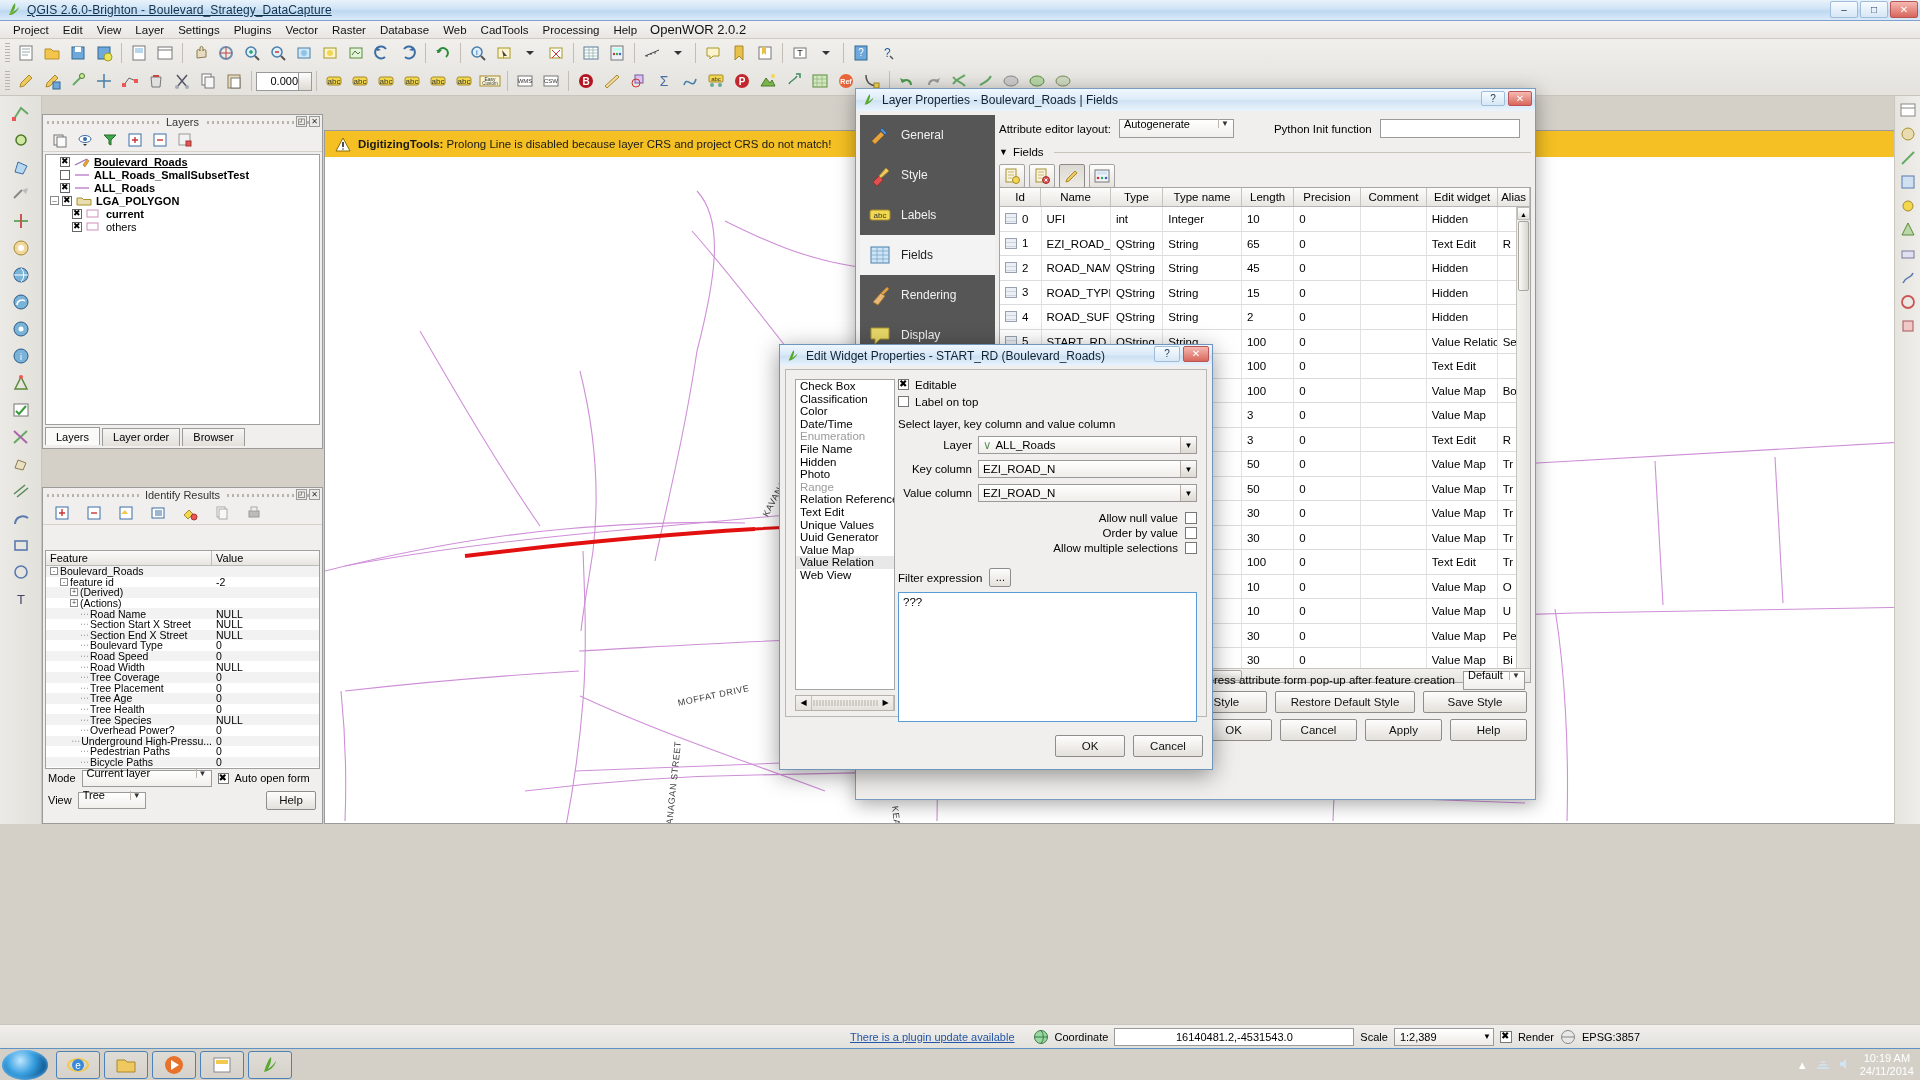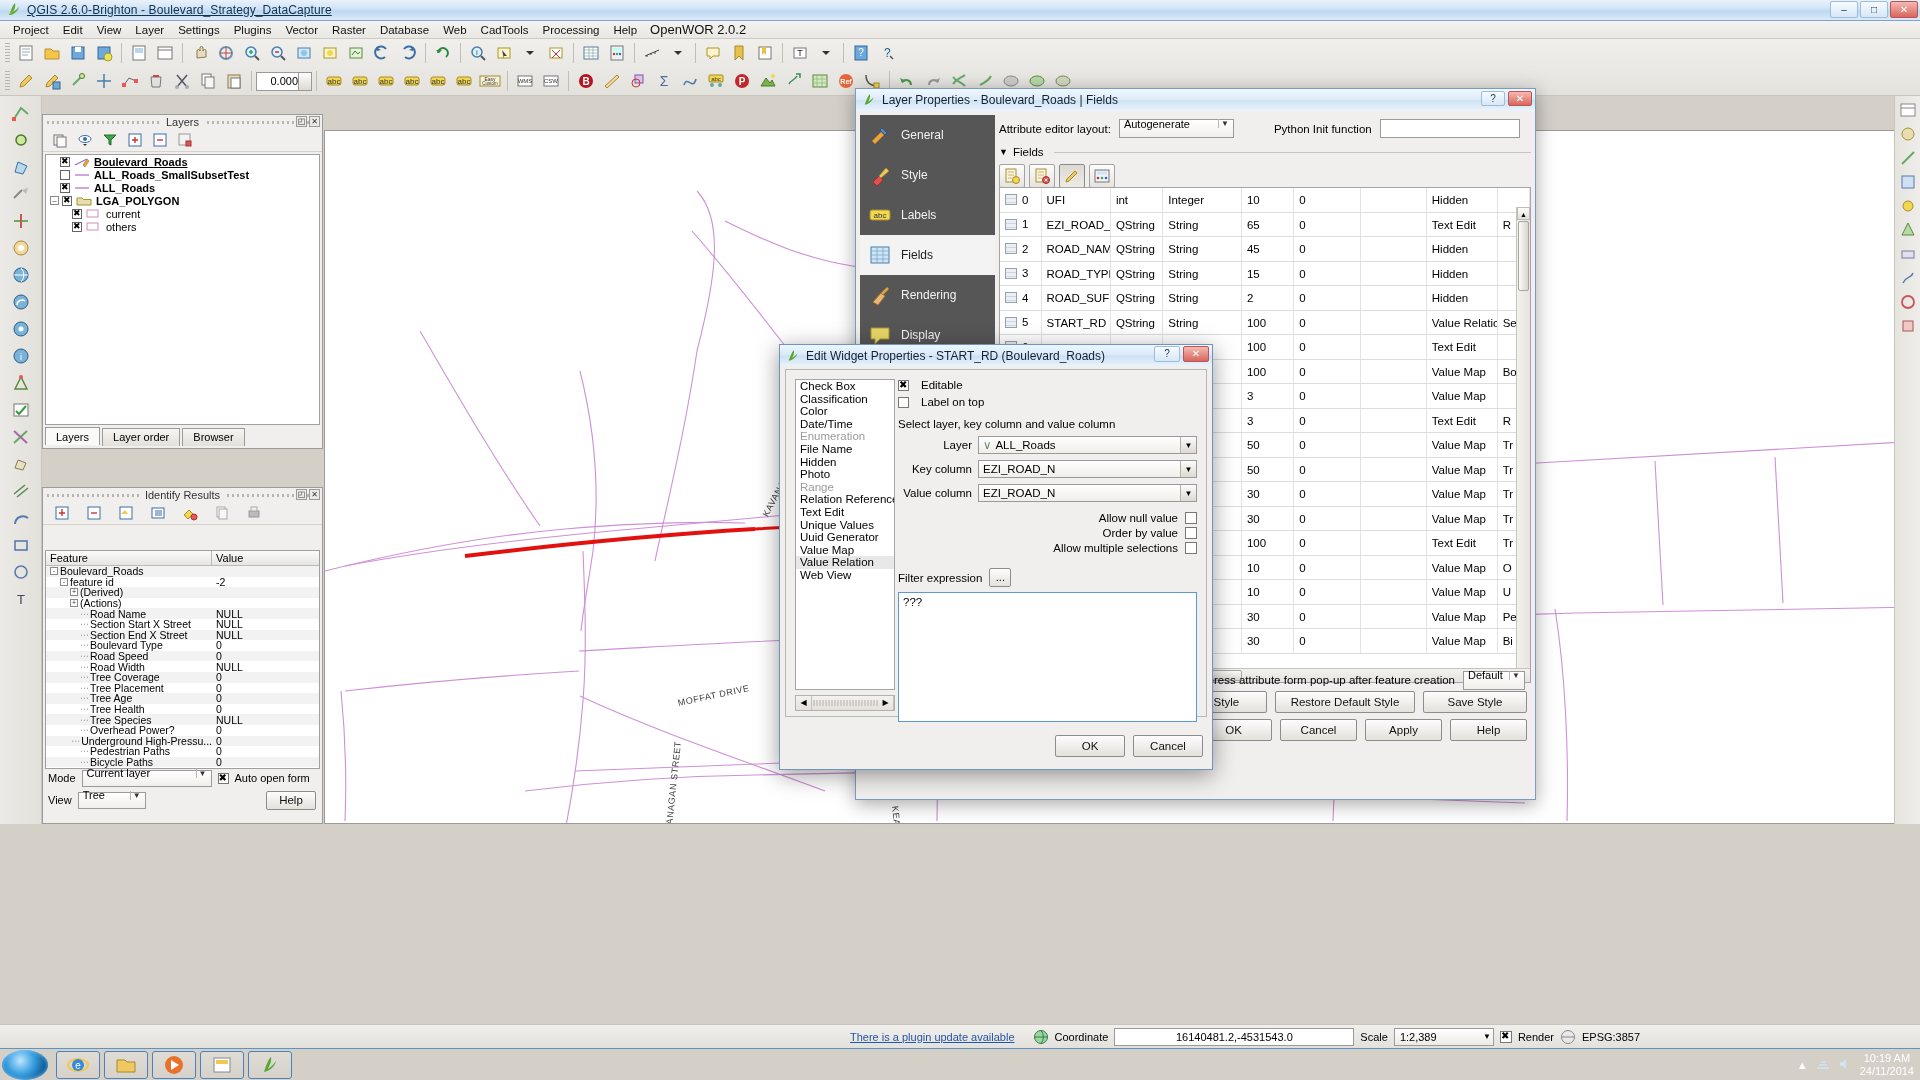--- a/index.html
+++ b/index.html
@@ -208,21 +208,21 @@
     background:linear-gradient(180deg,#eef7ff 0%, #d9e9f8 48%, #cbe0f2 52%, #e9f3fd 100%);
     display:flex; align-items:center; padding-left:6px; font-size:12px; color:#123; position:relative;}
   .ew-body{ position:absolute; left:5px; right:5px; top:24px; bottom:52px;
     background:#f0efed; border:1px solid #b9b7b2;}
   .ew-list{ position:absolute; left:9px; top:9px; width:100px; bottom:26px;
     background:#fff; border:1px solid #a5a5a5; overflow:hidden;}
   .ew-li{ height:12.6px; font-size:11.5px; padding-left:4px; line-height:12.6px; white-space:nowrap;}
   .ew-li.dim{ color:#9b9b9b;}
   .ew-li.sel{ background:#e8e8e8;}
   .ew-right{ position:absolute; left:112px; right:9px; top:9px; bottom:9px;}
-  .chkrow{ display:flex; align-items:center; gap:12px; font-size:11.5px; margin-bottom:5px;}
+  .chkrow{ display:flex; gap:6px; font-size:11.5px; margin-bottom:5px;}
   .chk{ width:11px;height:11px;border:1px solid #777;background:#fff;position:relative;flex:none;}
   .chk.on:after{ content:"✖"; position:absolute; left:0; top:-2px; font-size:10px; color:#000;}
   .ew-lbl{ font-size:11.5px; margin:10px 0 6px 0;}
   .ew-frow{ display:flex; align-items:center; gap:6px; margin-bottom:6px; font-size:11.5px;}
   .ew-frow label{ width:74px; text-align:right;}
   .ew-combo{ flex:1; height:18px; border:1px solid #9a9a9a;
     background:linear-gradient(180deg,#fff,#f0eeea); display:flex; align-items:center; padding-left:4px;
     font-size:11.5px; position:relative;}
   .ew-combo .arw{ position:absolute; right:0; top:0; bottom:0; width:16px;
     background:linear-gradient(180deg,#fcfcfb,#ddd9d2); border-left:1px solid #b5b1aa;
@@ -908,21 +908,21 @@
         </span>
       <span class="nm">LGA_POLYGON</span>
     </div>
     <div class="tree-row indent1">
       <span class="cb on"></span>
       <span class="sym">
           <svg width="14" height="9">
             <rect x="1" y="1" width="11" height="7" fill="#fff" stroke="#d08fb8"></rect>
           </svg>
         </span>
-      <span class="nm" style="font-weight:normal">current</span>
+      <span class="nm" style="font-weight:bold">current</span>
     </div>
     <div class="tree-row indent1">
       <span class="cb on"></span>
       <span class="sym">
           <svg width="14" height="9">
             <rect x="1" y="1" width="11" height="7" fill="#fff" stroke="#d08fb8"></rect>
           </svg>
         </span>
       <span class="nm" style="font-weight:normal">others</span>
     </div>
@@ -1172,20 +1172,30 @@
       <div class="combo" style="width:68px">
         <span>Tree</span>
         <span class="arw">▼</span>
       </div>
       <div class="btn" style="width:50px;height:19px;margin-left:auto;margin-right:6px">Help</div>
     </div>
   </div>
 </div>
 
 <div id="canvas">
+  <div id="warnbar">
+    <span class="wicon">
+      <svg width="16" height="15">
+          <path d="M8 1l7 13H1z" fill="#fff" stroke="#8a6a00"></path>
+          <path d="M8 5v5M8 11.5v1" stroke="#000" stroke-width="1.4"></path>
+        </svg>
+    </span>
+    <b>DigitizingTools:</b>&nbsp;<span>Prolong Line is disabled because layer CRS and project CRS do not match!</span>
+    <span class="wclose">✕</span>
+  </div>
 
   <svg id="map-svg" width="1596" height="694" style="position:absolute;left:0;top:0">
     <g stroke="#cf8fd8" stroke-width="1.1" fill="none">
       <path d="M400 90 C 480 130, 560 160, 700 120"></path>
       <path d="M700 120 C 760 100, 800 80, 860 60"></path>
       <path d="M372 60 C 400 90, 390 150, 372 220"></path>
       <path d="M372 220 C 360 300, 345 360, 330 430"></path>
       <path d="M367 100 C 420 160, 470 230, 520 290"></path>
       <path d="M520 290 C 560 340, 590 380, 610 420"></path>
       <path d="M255 240 C 270 300, 275 360, 268 420"></path>
@@ -1437,20 +1447,31 @@
             <rect x="1" y="2" width="14" height="12" fill="#f0f3f7" stroke="#777"></rect>
             <rect x="3" y="3.5" width="10" height="3" fill="#cfe4f5"></rect>
             <circle cx="4" cy="10" r="1.3" fill="#c33"></circle>
             <circle cx="8" cy="10" r="1.3" fill="#3a6"></circle>
             <circle cx="12" cy="10" r="1.3" fill="#36c"></circle>
           </svg>
         </div>
     </div>
 
     <div class="fgrid">
+      <div class="fg-head">
+        <div class="c-id" style="display:block!important;text-align:center">Id</div>
+        <div class="c-name">Name</div>
+        <div class="c-type">Type</div>
+        <div class="c-tname">Type name</div>
+        <div class="c-len">Length</div>
+        <div class="c-prec">Precision</div>
+        <div class="c-comment">Comment</div>
+        <div class="c-widget">Edit widget</div>
+        <div class="c-alias">Alias</div>
+      </div>
       <div id="fg-rows">
           <div class="fg-row">
             <div class="c-id">
               <span class="gicon"></span>
               <span>0</span>
             </div>
             <div class="c-name">UFI</div>
             <div class="c-type">int</div>
             <div class="c-tname">Integer</div>
             <div class="c-len">10</div>

